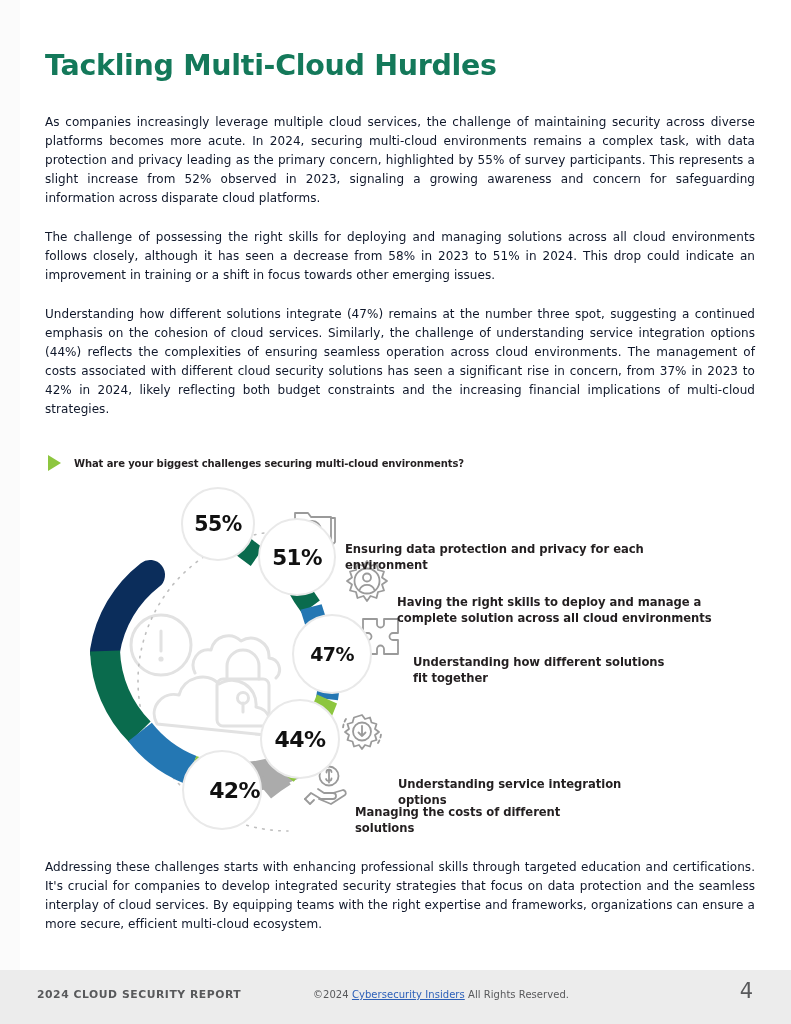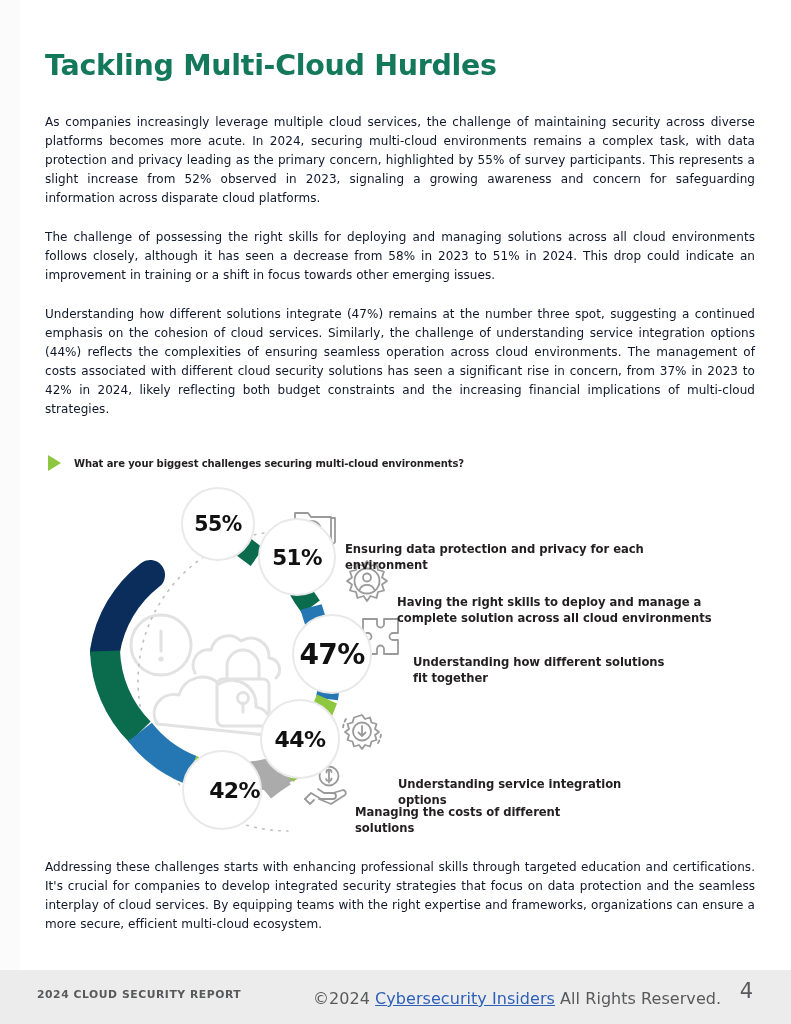--- a/index.html
+++ b/index.html
@@ -120,21 +120,21 @@
     position:relative;
     width:100%;height:100%;
   }
   .footer-left{
     position:absolute;left:37px;top:18px;
     font-size:10.8px;font-weight:bold;
     color:#58595b;letter-spacing:0.55px;
   }
   .footer-center{
     position:absolute;left:313px;top:19px;
-    font-size:16px;color:#58595b;letter-spacing:0.05px;
+    font-size:10px;color:#58595b;letter-spacing:0.05px;
   }
   .footer-center a{
     color:#2b5fb8;text-decoration:underline;
   }
   .footer-page{
     position:absolute;right:38px;top:9px;
     font-size:21px;color:#58595b;
   }
 </style>
 </head>
@@ -250,21 +250,21 @@
       </svg>
 
       <div class="pct-circle" style="left:136px;top:0px;width:74px;height:74px;font-size:20.5px;">
         <span>55%</span>
       </div>
 
       <div class="pct-circle" style="left:213px;top:31px;width:78px;height:78px;font-size:21.5px;">
         <span>51%</span>
       </div>
 
-      <div class="pct-circle" style="left:247px;top:127px;width:80px;height:80px;font-size:28px;">
+      <div class="pct-circle" style="left:247px;top:127px;width:80px;height:80px;font-size:19px;">
         <span>47%</span>
       </div>
 
       <div class="pct-circle" style="left:215px;top:212px;width:80px;height:80px;font-size:22px;">
         <span>44%</span>
       </div>
 
       <div class="pct-circle" style="left:137px;top:263px;width:80px;height:80px;font-size:22px;justify-content:flex-end;">
         <span>42%</span>
       </div>

